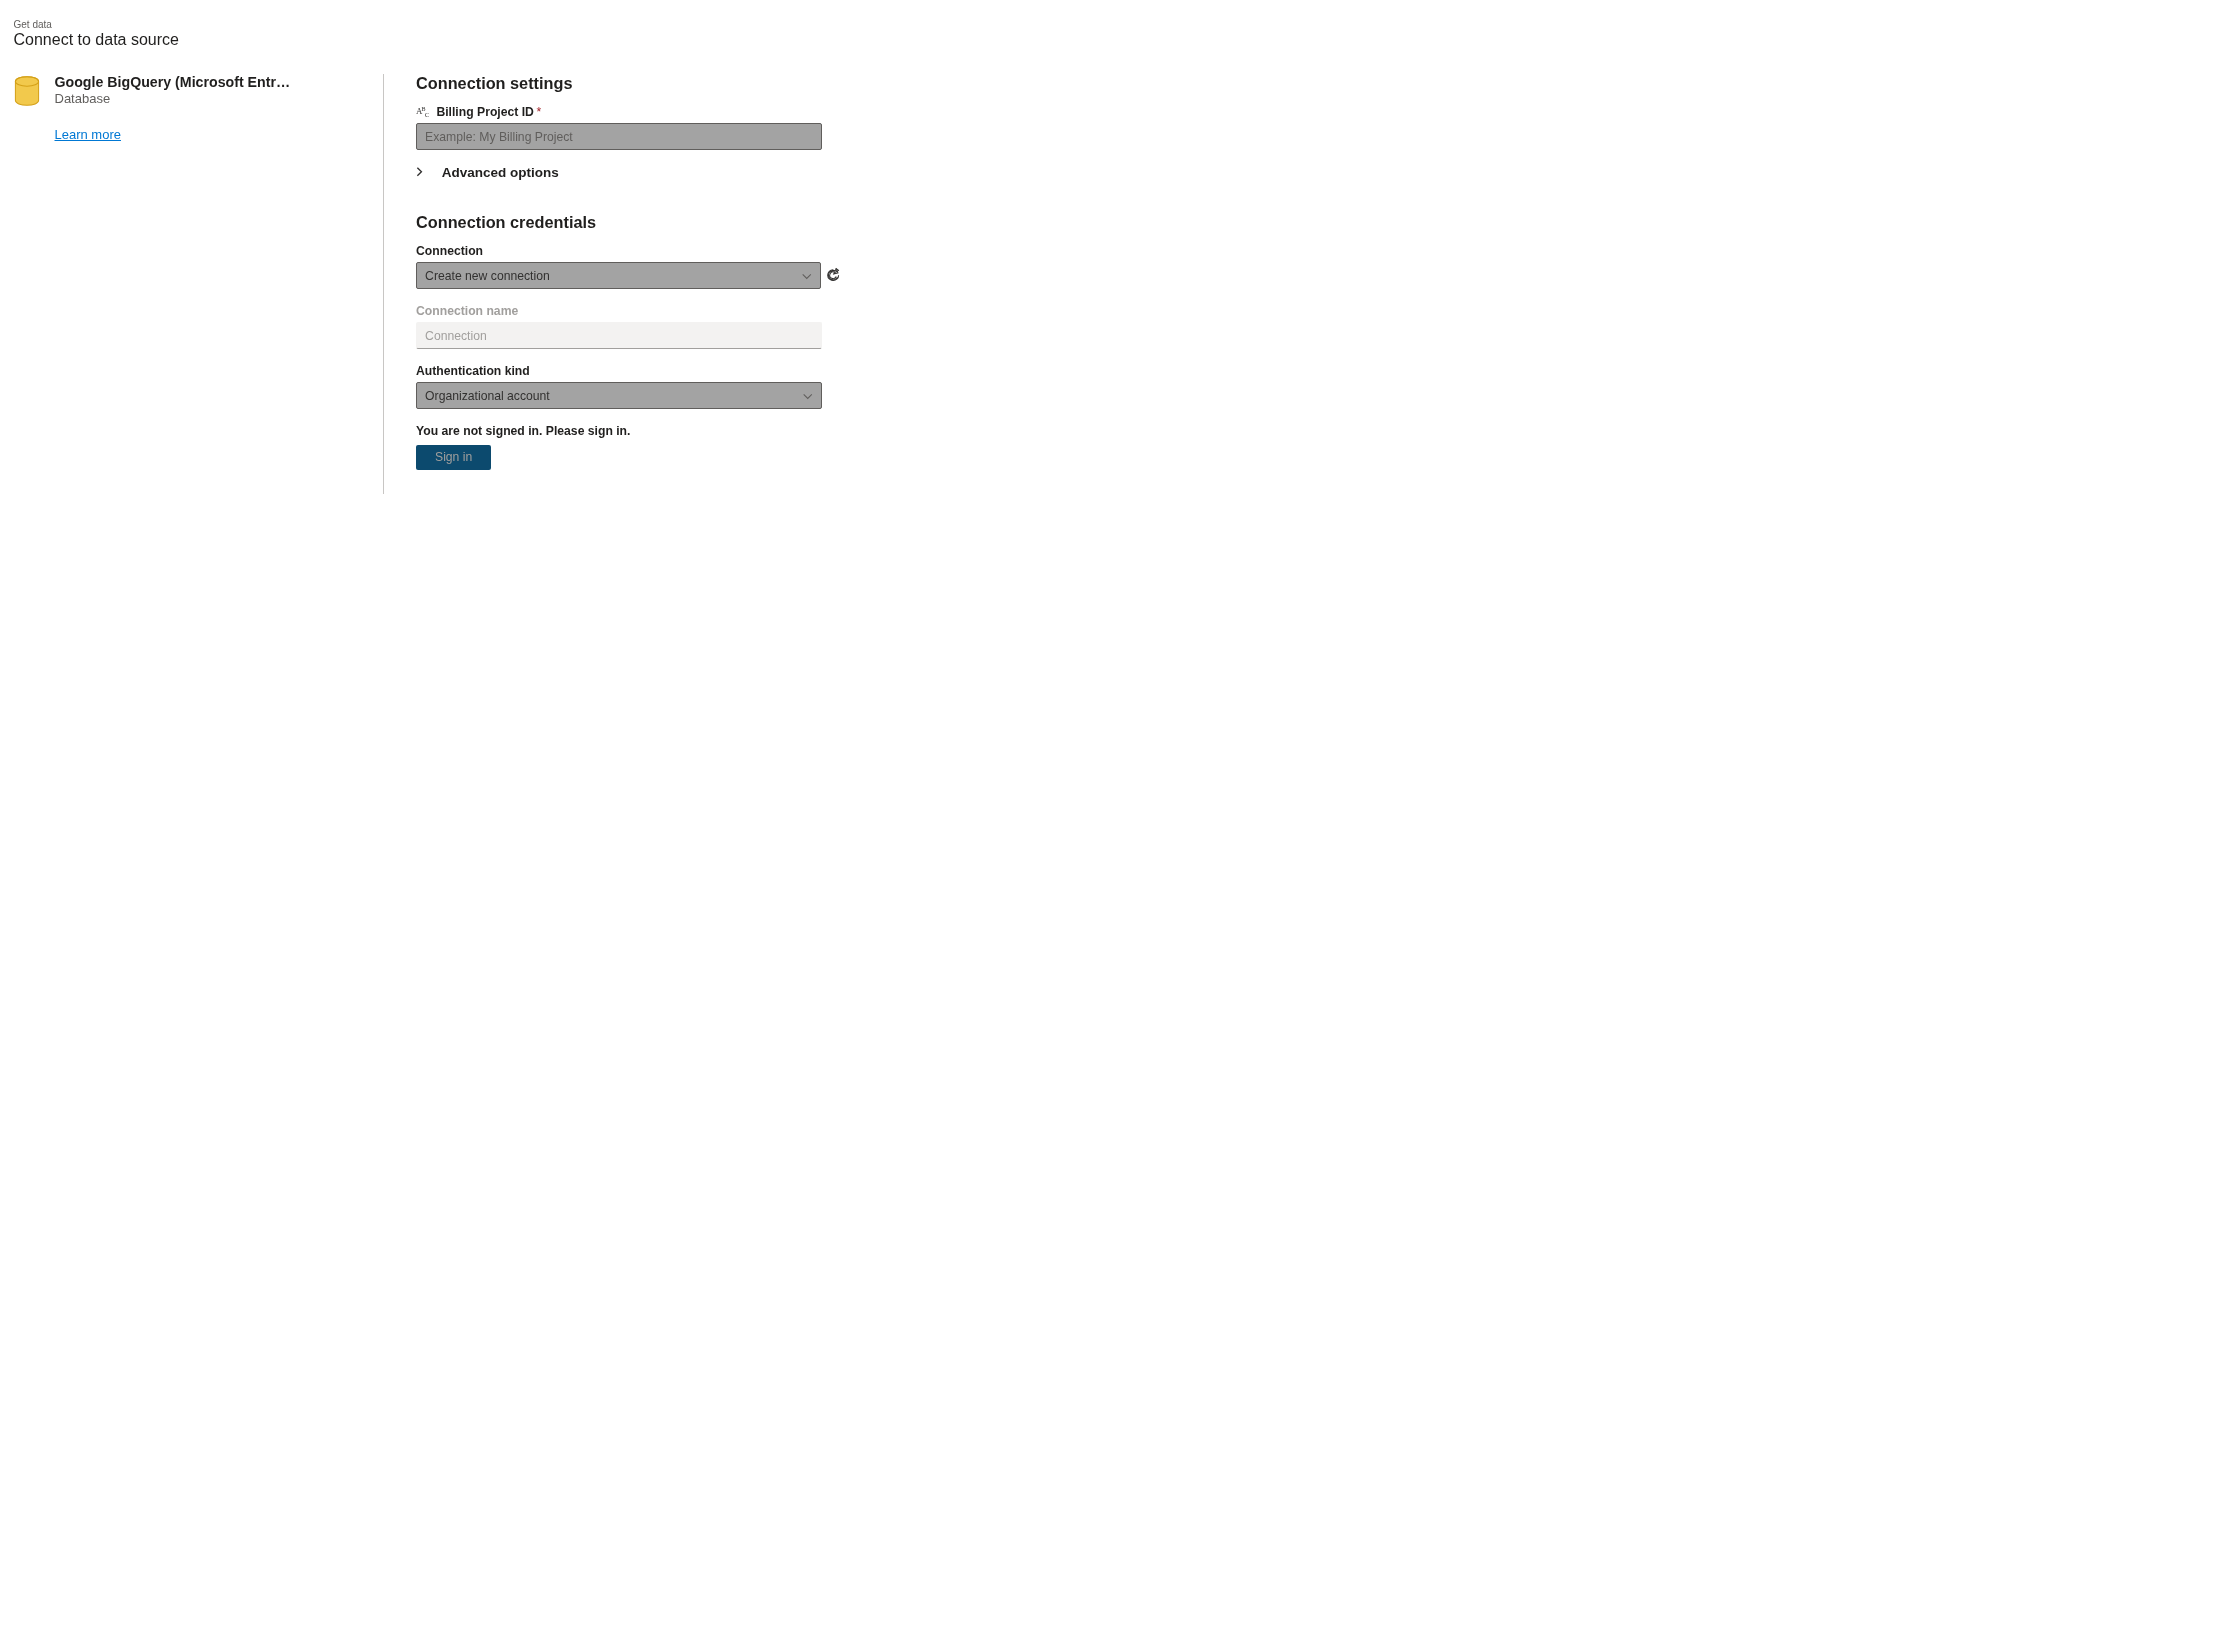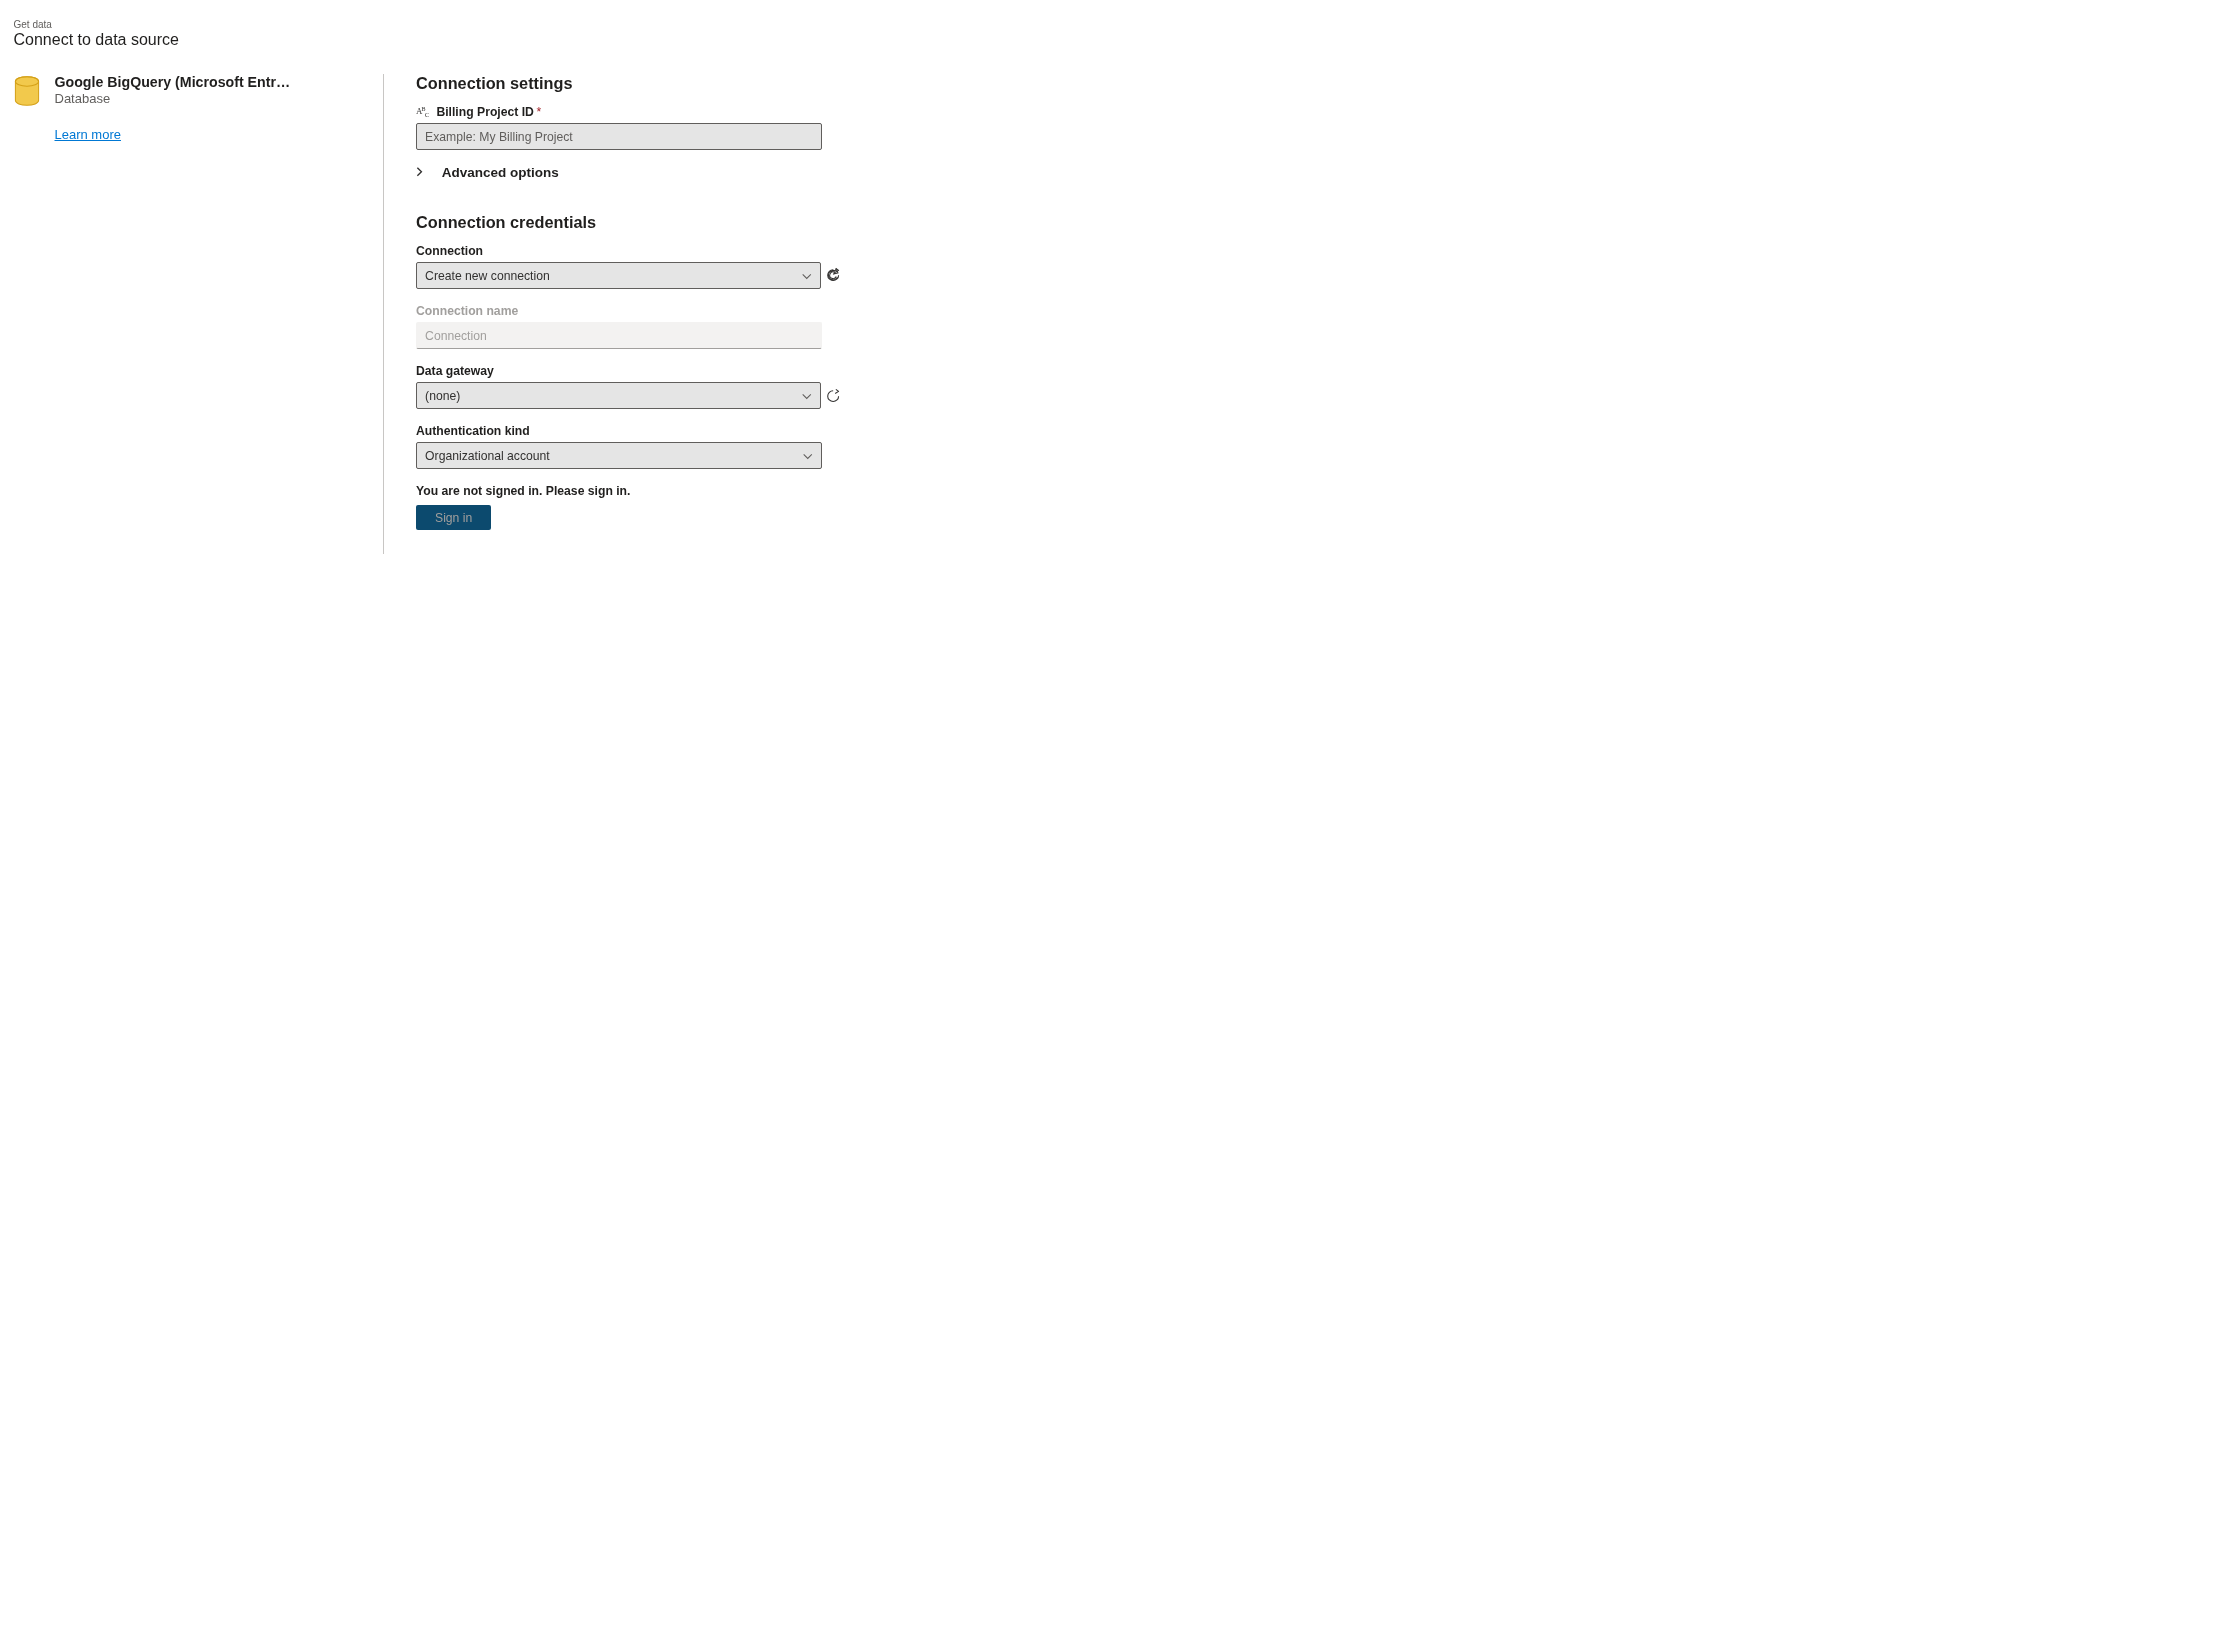--- a/index.html
+++ b/index.html
@@ -102,21 +102,21 @@
     font-family: "Segoe UI", sans-serif;
   }
   .text-input, .select-box {
     width: 100%;
     height: 27px;
     border: 0.7px solid #605e5c;
     border-radius: 2px;
     padding: 0 8.1px;
     font-size: 12.2px;
     color: #323130;
-    background: #e5e5e5;
+    background: #a3a3a3;
     font-family: inherit;
   }
   .text-input::placeholder {
     color: #605e5c;
   }
   .text-input.disabled {
     background: #f3f2f1;
     border-color: #f3f2f1;
     border-bottom: 0.7px solid #a19f9d;
     color: #a19f9d;
@@ -267,39 +267,20 @@
       </div>
     </div>
 
     
     <div class="field-group wide-field">
       <div class="field-label disabled">Connection name</div>
       <input type="text" class="text-input disabled" disabled="" placeholder="Connection" style="">
     </div>
 
     
-    <div class="field-group">
-      <div class="field-label">Data gateway</div>
-      <div class="select-row">
-        <div class="select-box wide-field">
-          <span class="select-value">(none)</span>
-          <span class="chevron-down">
-            <svg width="9.5" height="6.8" viewBox="0 0 14 10">
-                <path d="M1 2 L7 8 L13 2" fill="none" stroke="#605e5c" stroke-width="1.5"></path>
-              </svg>
-          </span>
-        </div>
-        <div class="refresh-btn">
-          <svg width="16.3" height="16.3" viewBox="0 0 24 24">
-            <path d="M12 4 A8 8 0 1 0 20 12" fill="none" stroke="#323130" stroke-width="1.6"></path>
-            <path d="M16 3 L20 6 L15 9" fill="none" stroke="#323130" stroke-width="1.6" stroke-linejoin="round" transform="translate(0 -1)"></path>
-          </svg>
-        </div>
-      </div>
-    </div>
 
     
     <div class="field-group wide-field">
       <div class="field-label">Authentication kind</div>
       <div class="select-box">
         <span class="select-value">Organizational account</span>
         <span class="chevron-down">
           <svg width="9.5" height="6.8" viewBox="0 0 14 10">
               <path d="M1 2 L7 8 L13 2" fill="none" stroke="#605e5c" stroke-width="1.5"></path>
             </svg>

